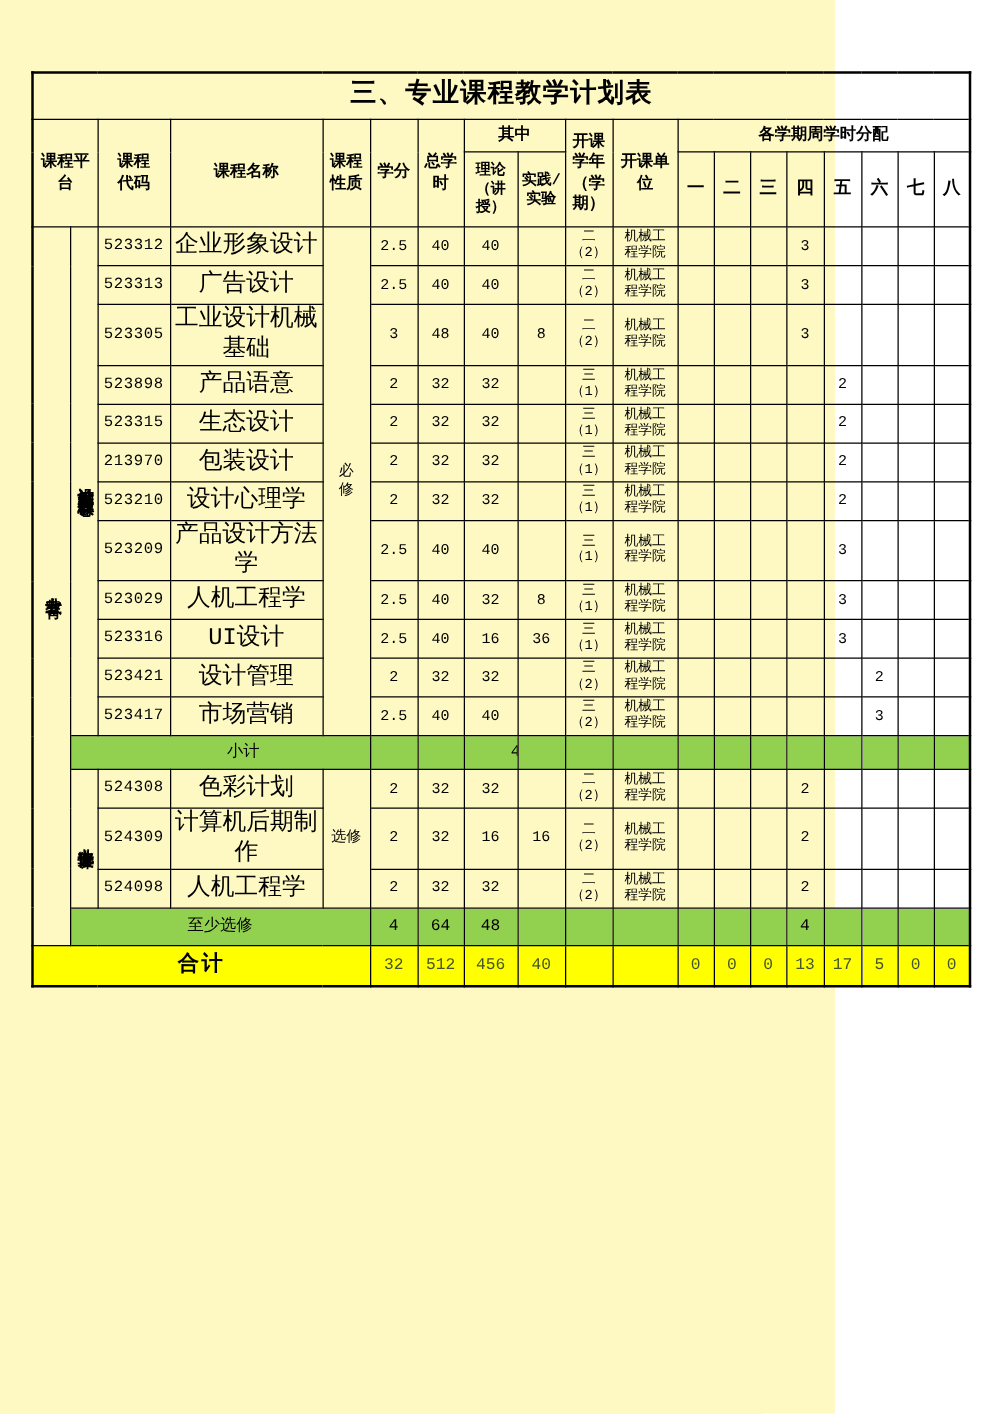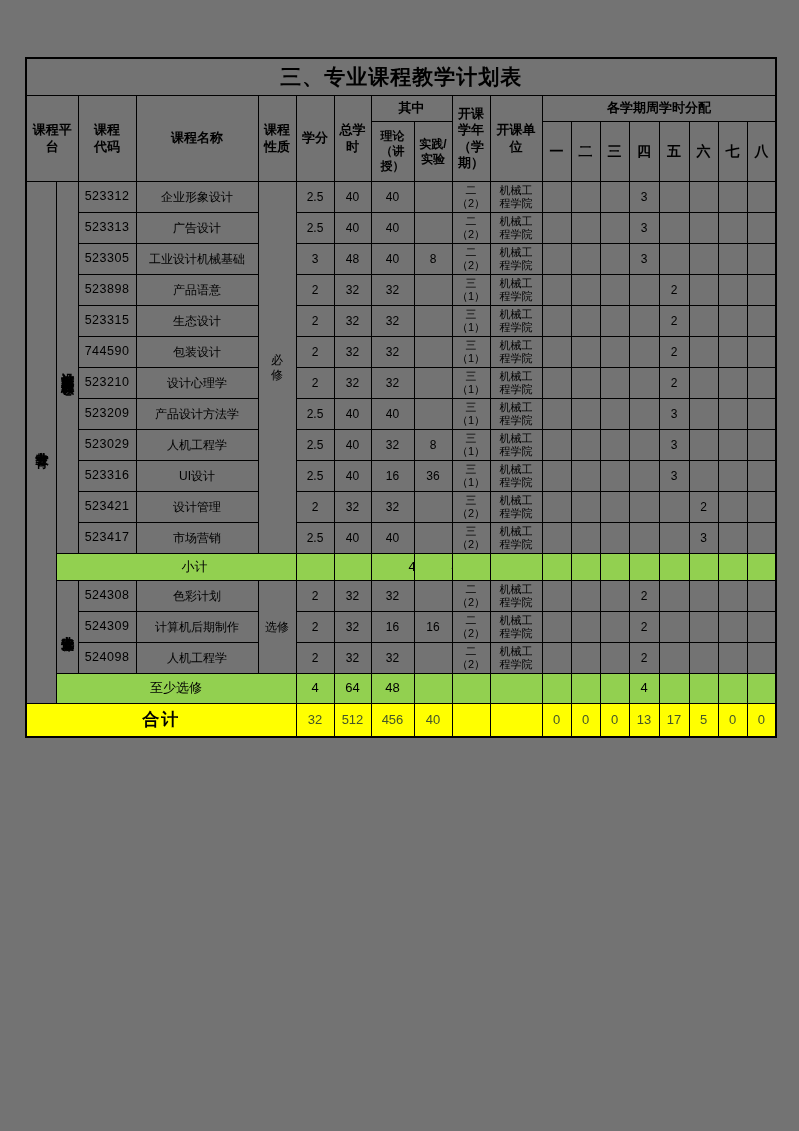--- a/index.html
+++ b/index.html
@@ -1,34 +1,34 @@
 <!DOCTYPE html>
 <html><head>
 <meta charset="utf-8">
 <style>
   html,body{margin:0;padding:0;background:#fff;}
-  .page{position:relative;width:799px;height:1131px;background:#737373;
-        font-family:Liberation Sans, sans-serif;color:#000;}
+  .page{position:relative;width:668px;height:1131px;background:#fef9c3;
+        font-family:Liberation Mono, monospace;color:#000;}
   .sheet{position:absolute;left:25px;top:57px;width:750px;}
   table{border-collapse:collapse;width:750px;table-layout:fixed;}
   td,th{border:1px solid #000;padding:0;text-align:center;vertical-align:middle;
         font-weight:normal;font-size:12px;line-height:1.25;overflow:hidden;}
   table{border:2px solid #000;}
   .title-cell{height:36px;font-size:21px;font-weight:bold;letter-spacing:1px;}
   .hdr{font-weight:bold;font-size:13px;}
   .hdr-sub{font-weight:bold;font-size:12px;}
   .pre{white-space:pre-line;}
   .vert{writing-mode:vertical-rl;text-orientation:upright;margin:0 auto;
         font-size:13px;font-weight:bold;letter-spacing:1px;}
   th.vcell{vertical-align:middle;}
   .hdr-row1{height:26px;}
   .hdr-row2{height:60px;}
   .course-row{height:31px;}
   .course-row td{font-size:12px;}
-  td.name{font-size:12px;}
+  td.name{font-size:19px;}
   td.code{font-size:12.5px;letter-spacing:.5px;}
   td.term,td.unit{font-size:11px;line-height:1.15;}
   .subtotal-row{height:27px;}
   .subtotal-row td{background:#92d050;font-size:13px;padding-left:37px;}
   .minimal-row{height:30px;}
   .minimal-row td{background:#92d050;font-size:13px;text-align:center;}
   .total-row{height:33px;margin-left:20px;}
   .total-row td{background:#ffff00;color:#44562a;font-size:13px;}
   .total-row td.label{color:#000;font-size:17px;font-weight:bold;letter-spacing:2px;}
   .sem{font-weight:bold;font-size:14px;}
@@ -203,21 +203,21 @@
             <td class="num"></td>
             <td class="num"></td>
             <td class="num"></td>
             <td class="num"></td>
             <td class="num">2</td>
             <td class="num"></td>
             <td class="num"></td>
             <td class="num"></td>
           </tr>
           <tr class="course-row">
-            <td class="code">744590</td>
+            <td class="code">213970</td>
             <td class="name">包装设计</td>
             <td class="num">2</td>
             <td class="num">32</td>
             <td class="num">32</td>
             <td class="num"></td>
             <td class="term pre">三
 （1）</td>
             <td class="unit pre">机械工
 程学院</td>
             <td class="num"></td>

